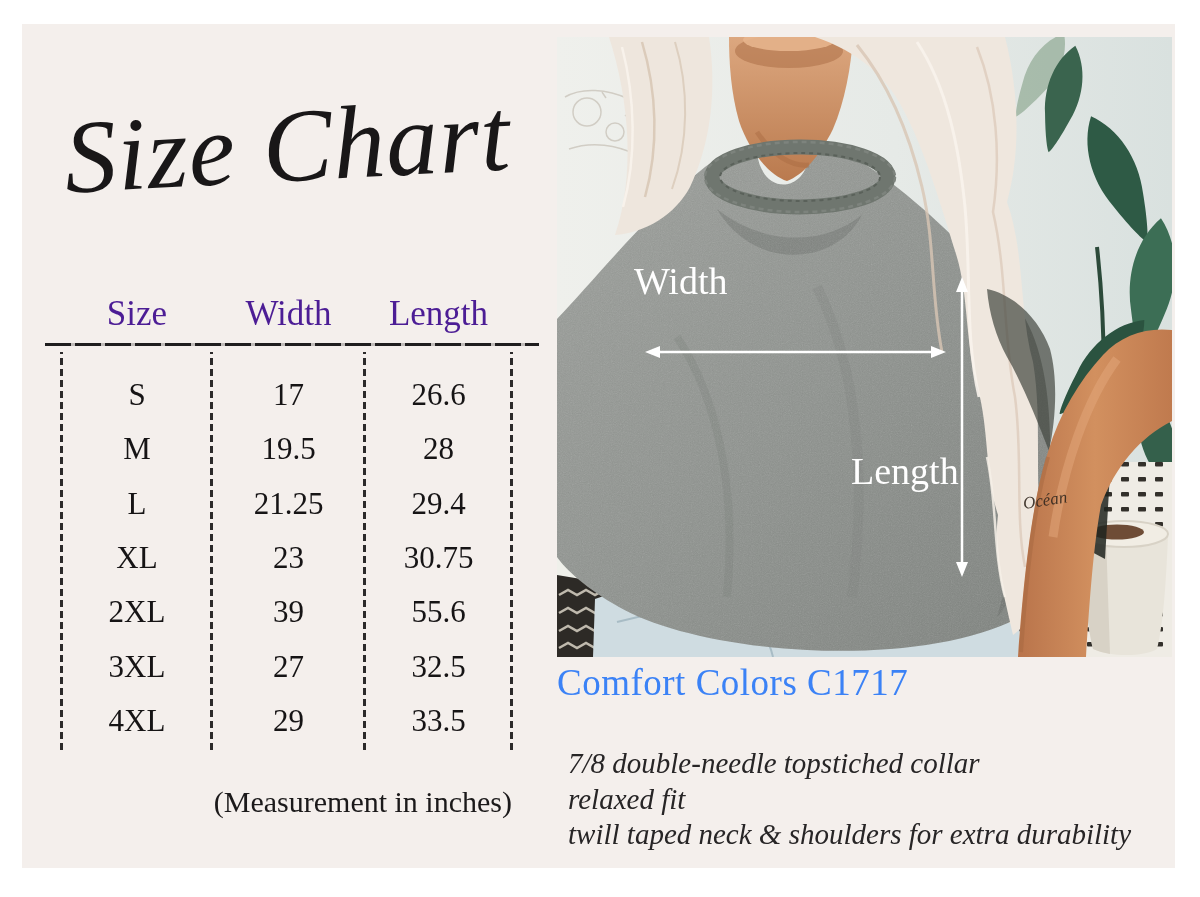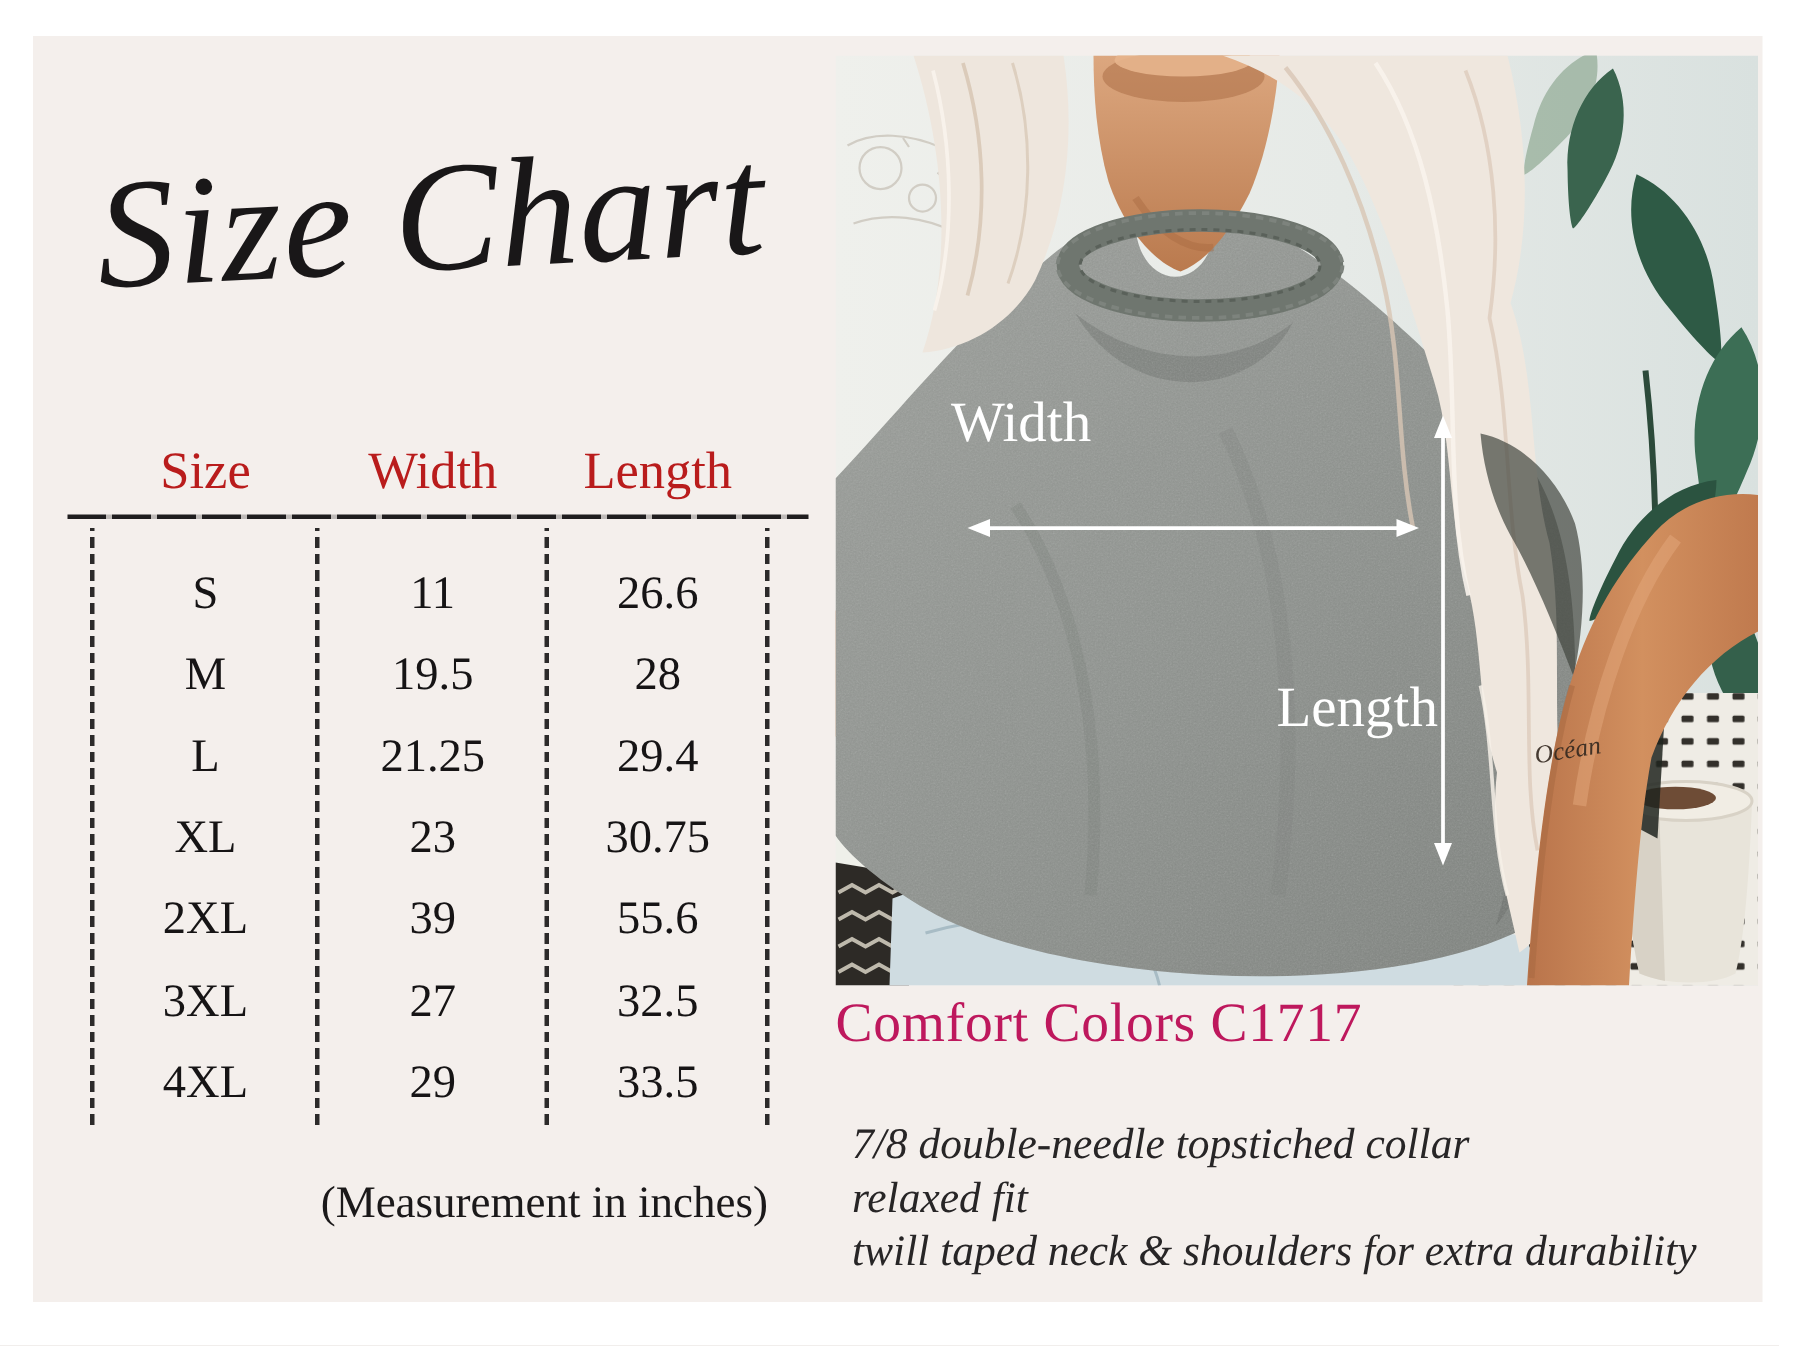--- a/index.html
+++ b/index.html
@@ -21,21 +21,21 @@
     font-family:"Liberation Serif",serif;font-style:italic;font-weight:400;
     font-size:104px;letter-spacing:1px;color:#191718;
     transform:rotate(-3deg);white-space:nowrap;
   }
   .thead{
     position:absolute;left:62px;top:292px;width:450px;height:44px;
     display:grid;grid-template-columns:150px 153px 147px;
   }
   .thead span{
     display:flex;align-items:center;justify-content:center;
-    font-size:35px;color:#b91c1c;text-align:right;
+    font-size:35px;color:#4c1d95;text-align:right;
   }
   .hrule{
     position:absolute;left:45px;top:343px;width:494px;height:2.5px;
     background:repeating-linear-gradient(90deg,#1f1d1e 0 26px,rgba(31,29,30,.25) 26px 30px);
   }
   .vline{
     position:absolute;top:352px;height:398px;width:2.5px;
     background:repeating-linear-gradient(0deg,#2c2a2a 0 7px,rgba(44,42,42,0) 7px 11px);
   }
   .tbody{
@@ -47,21 +47,21 @@
     display:flex;align-items:center;justify-content:center;
     font-size:31px;color:#161415;
   }
   .footnote{
     position:absolute;left:62px;top:785px;width:450px;text-align:right;
     font-size:30px;color:#1b191a;
   }
   
   .photo{position:absolute;left:557px;top:37px;width:615px;height:620px;}
   .product-name{
-    position:absolute;left:557px;top:661px;font-size:37px;letter-spacing:.5px;color:#be185d;
+    position:absolute;left:557px;top:661px;font-size:37px;letter-spacing:.5px;color:#3b82f6;
   }
   .features{position:absolute;left:568px;top:709px;width:600px;margin-top:37px;}
   .feature-line{
     font-style:italic;font-size:29px;line-height:35.5px;color:#272526;white-space:nowrap;
   }
 </style>
 </head>
 <body>
 
 <div class="frame">
@@ -79,21 +79,21 @@
 
   <div class="hrule"></div>
   <div class="vline" style="left:60px"></div>
   <div class="vline" style="left:210px"></div>
   <div class="vline" style="left:363px"></div>
   <div class="vline" style="left:510px"></div>
 
   <div class="tbody">
       <div class="trow">
         <span>S</span>
-        <span>11</span>
+        <span>17</span>
         <span>26.6</span>
       </div>
       <div class="trow">
         <span>M</span>
         <span>19.5</span>
         <span>28</span>
       </div>
       <div class="trow">
         <span>L</span>
         <span>21.25</span>

